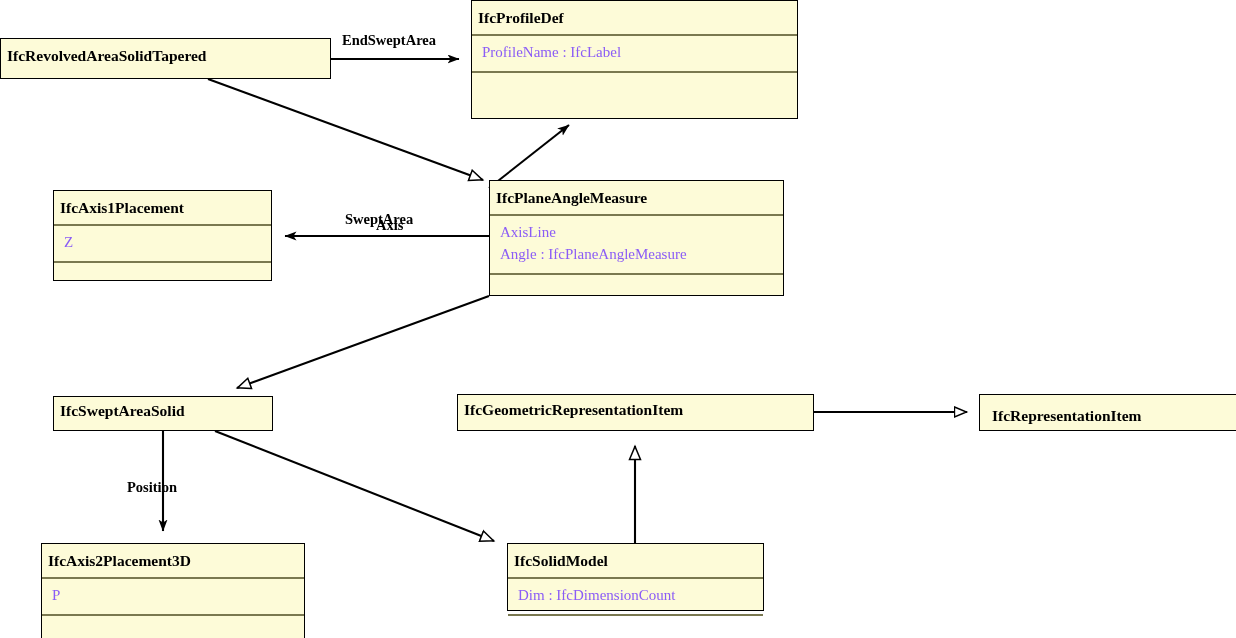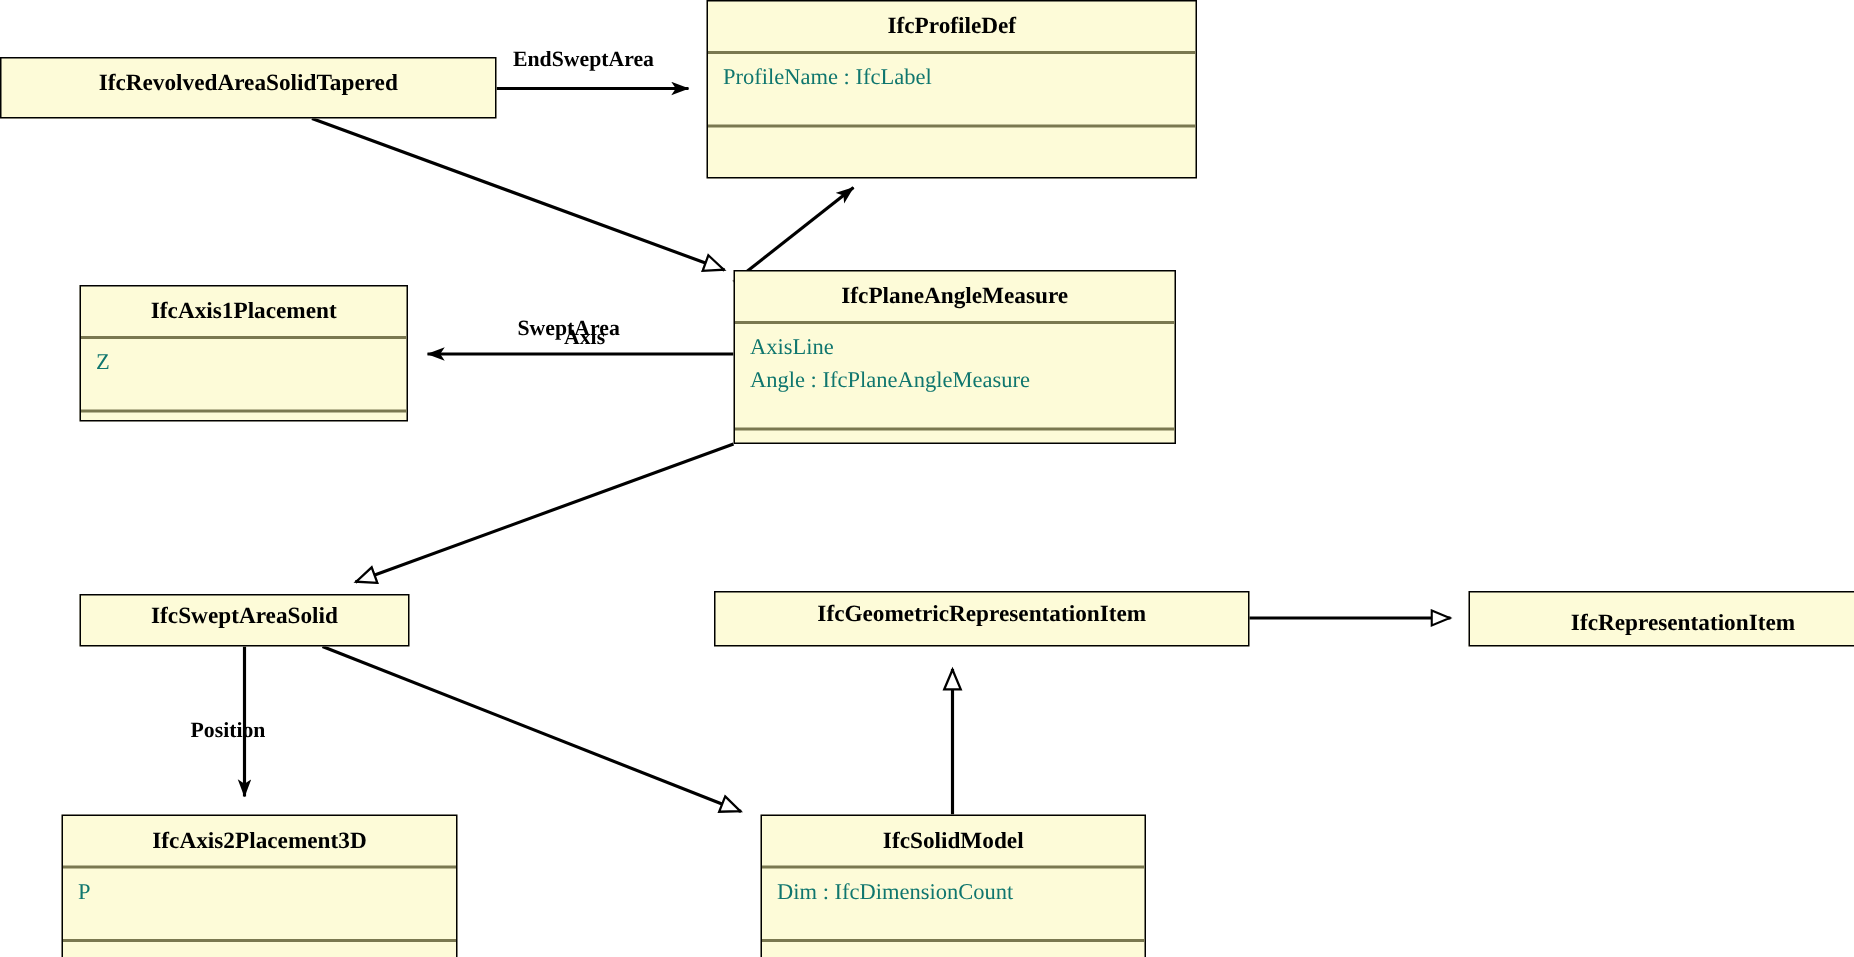--- a/index.html
+++ b/index.html
@@ -27,34 +27,34 @@
     box-sizing: border-box;
     border: 1.6px solid #000000;
     background: #fdfbd8;
     display: flex;
     flex-direction: column;
   }
   .uml-title {
     font-weight: bold;
     font-size: 15.5px;
     color: #000000;
-    text-align: center;
+    text-align: left;
     line-height: 1.1;
     padding: 8px 6px 8px 6px;
     white-space: nowrap;
   }
   .uml-sep {
     height: 2px;
     background: #7a7850;
     flex: 0 0 auto;
   }
   .uml-attrs {
-    padding: 6px 10px 19px 10px;
+    padding: 6px 10px 7px 10px;
     font-size: 15px;
-    color: #0f766e;
+    color: #8b5cf6;
     line-height: 1.45;
     white-space: nowrap;
   }
   .uml-attrs div { white-space: nowrap; }
   .uml-ops {
     min-height: 16px;
   }
   .edge-label {
     position: absolute;
     font-family: "Liberation Serif", "DejaVu Serif", serif;
@@ -152,39 +152,39 @@
       <div>Angle : IfcPlaneAngleMeasure</div>
     </div>
     <div class="uml-sep"></div>
     <div class="uml-attrs uml-ops"></div>
   </div>
 
   <div class="uml-class" style="left:53px; top:396px; width:220px; height:35px;">
     <div class="uml-title" style="padding:5px 6px;">IfcSweptAreaSolid</div>
   </div>
 
-  <div class="uml-class" style="left:457px; top:394px; width:357px; height:37px;margin-left:19px;">
+  <div class="uml-class" style="left:457px; top:394px; width:357px; height:37px;">
     <div class="uml-title" style="padding:6px;">IfcGeometricRepresentationItem</div>
   </div>
 
   <div class="uml-class" style="left:979px; top:394px; width:258px; height:37px;">
-    <div class="uml-title" style="padding:12px;margin-left:28px;">IfcRepresentationItem</div>
+    <div class="uml-title" style="padding:12px;">IfcRepresentationItem</div>
   </div>
 
   <div class="uml-class" style="left:41px; top:543px; width:264px; height:96px;">
     <div class="uml-title">IfcAxis2Placement3D</div>
     <div class="uml-sep"></div>
     <div class="uml-attrs">
       <div>P</div>
     </div>
     <div class="uml-sep"></div>
     <div class="uml-attrs uml-ops"></div>
   </div>
 
-  <div class="uml-class" style="left:507px; top:543px; width:257px; height:96px;">
+  <div class="uml-class" style="left:507px; top:543px; width:257px; height:68px;">
     <div class="uml-title">IfcSolidModel</div>
     <div class="uml-sep"></div>
     <div class="uml-attrs">
       <div>Dim : IfcDimensionCount</div>
     </div>
     <div class="uml-sep"></div>
     <div class="uml-attrs uml-ops"></div>
   </div>
 
   <div class="edge-label" style="left:330px; top:32px;margin-left:12px;">EndSweptArea</div>

